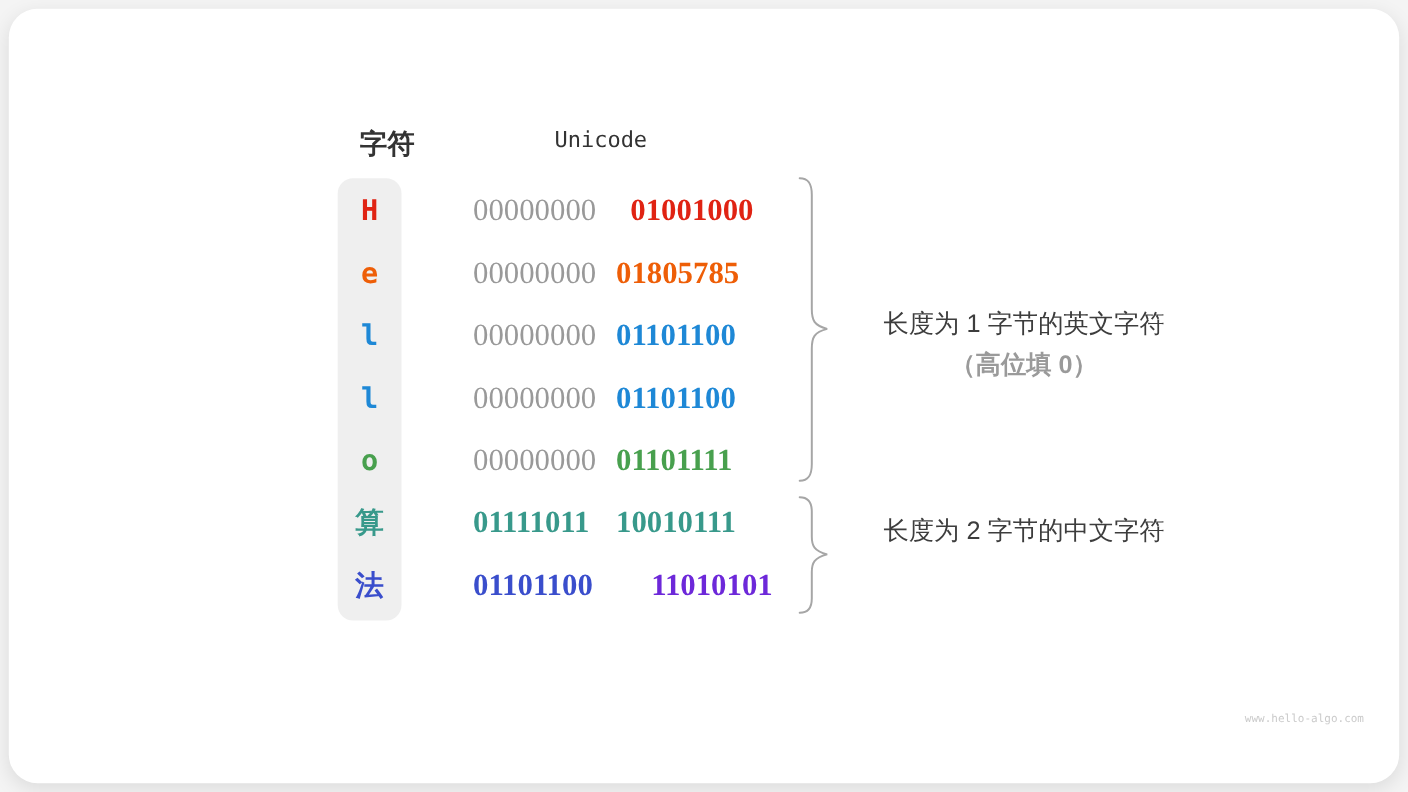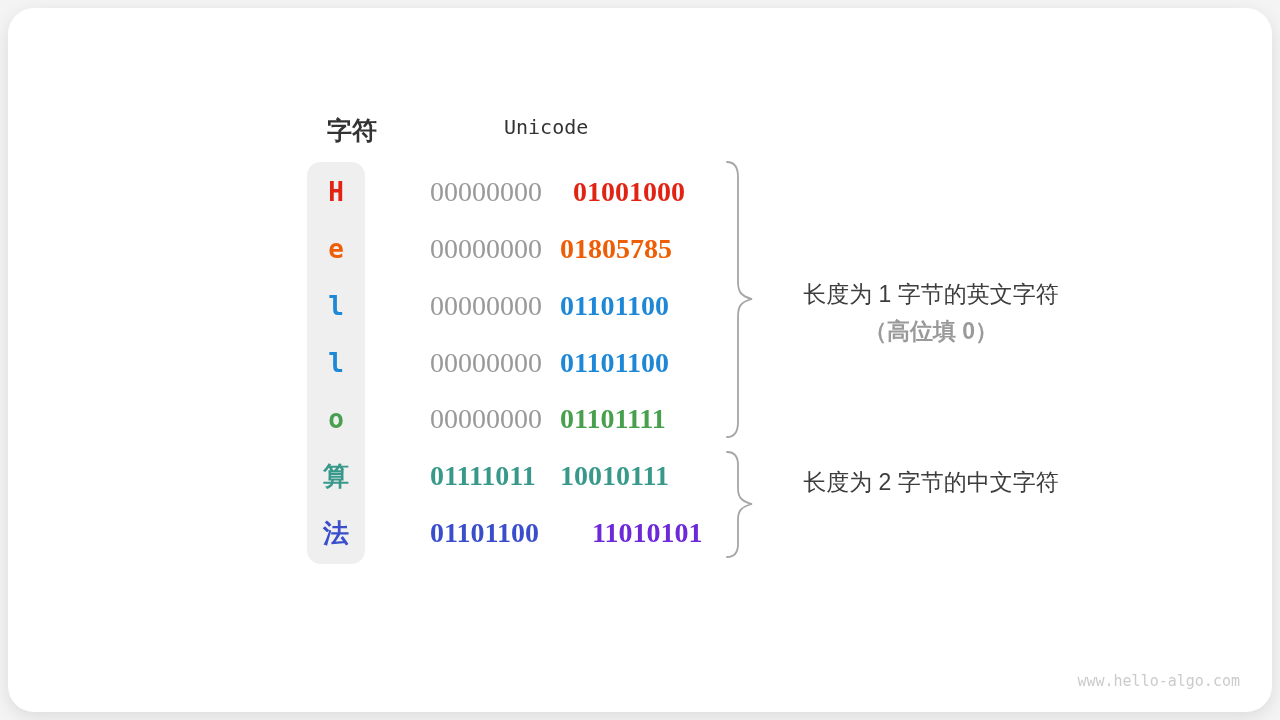--- a/index.html
+++ b/index.html
@@ -50,23 +50,23 @@
     font-size:23px;color:#3d3d3d;
   }
   .ann .line1{line-height:28px;}
   .ann .line2{
     margin-top:9px;line-height:28px;color:#9a9a9a;font-weight:700;
   }
   .ann1{top:269px;margin-top:11px;}
   .ann2{top:468px;}
 
   .watermark{
-    position:absolute;right:40px;top:672px;
+    position:absolute;right:40px;top:648px;
     font-family:"DejaVu Sans Mono",monospace;
-    font-size:15px;color:#cbcbcb;
+    font-size:10px;color:#cbcbcb;
   }
 </style>
 </head>
 <body>
 
 <div class="card"></div>
 
 <div class="hdr-char">字符</div>
 <div class="hdr-unicode">Unicode</div>
 

